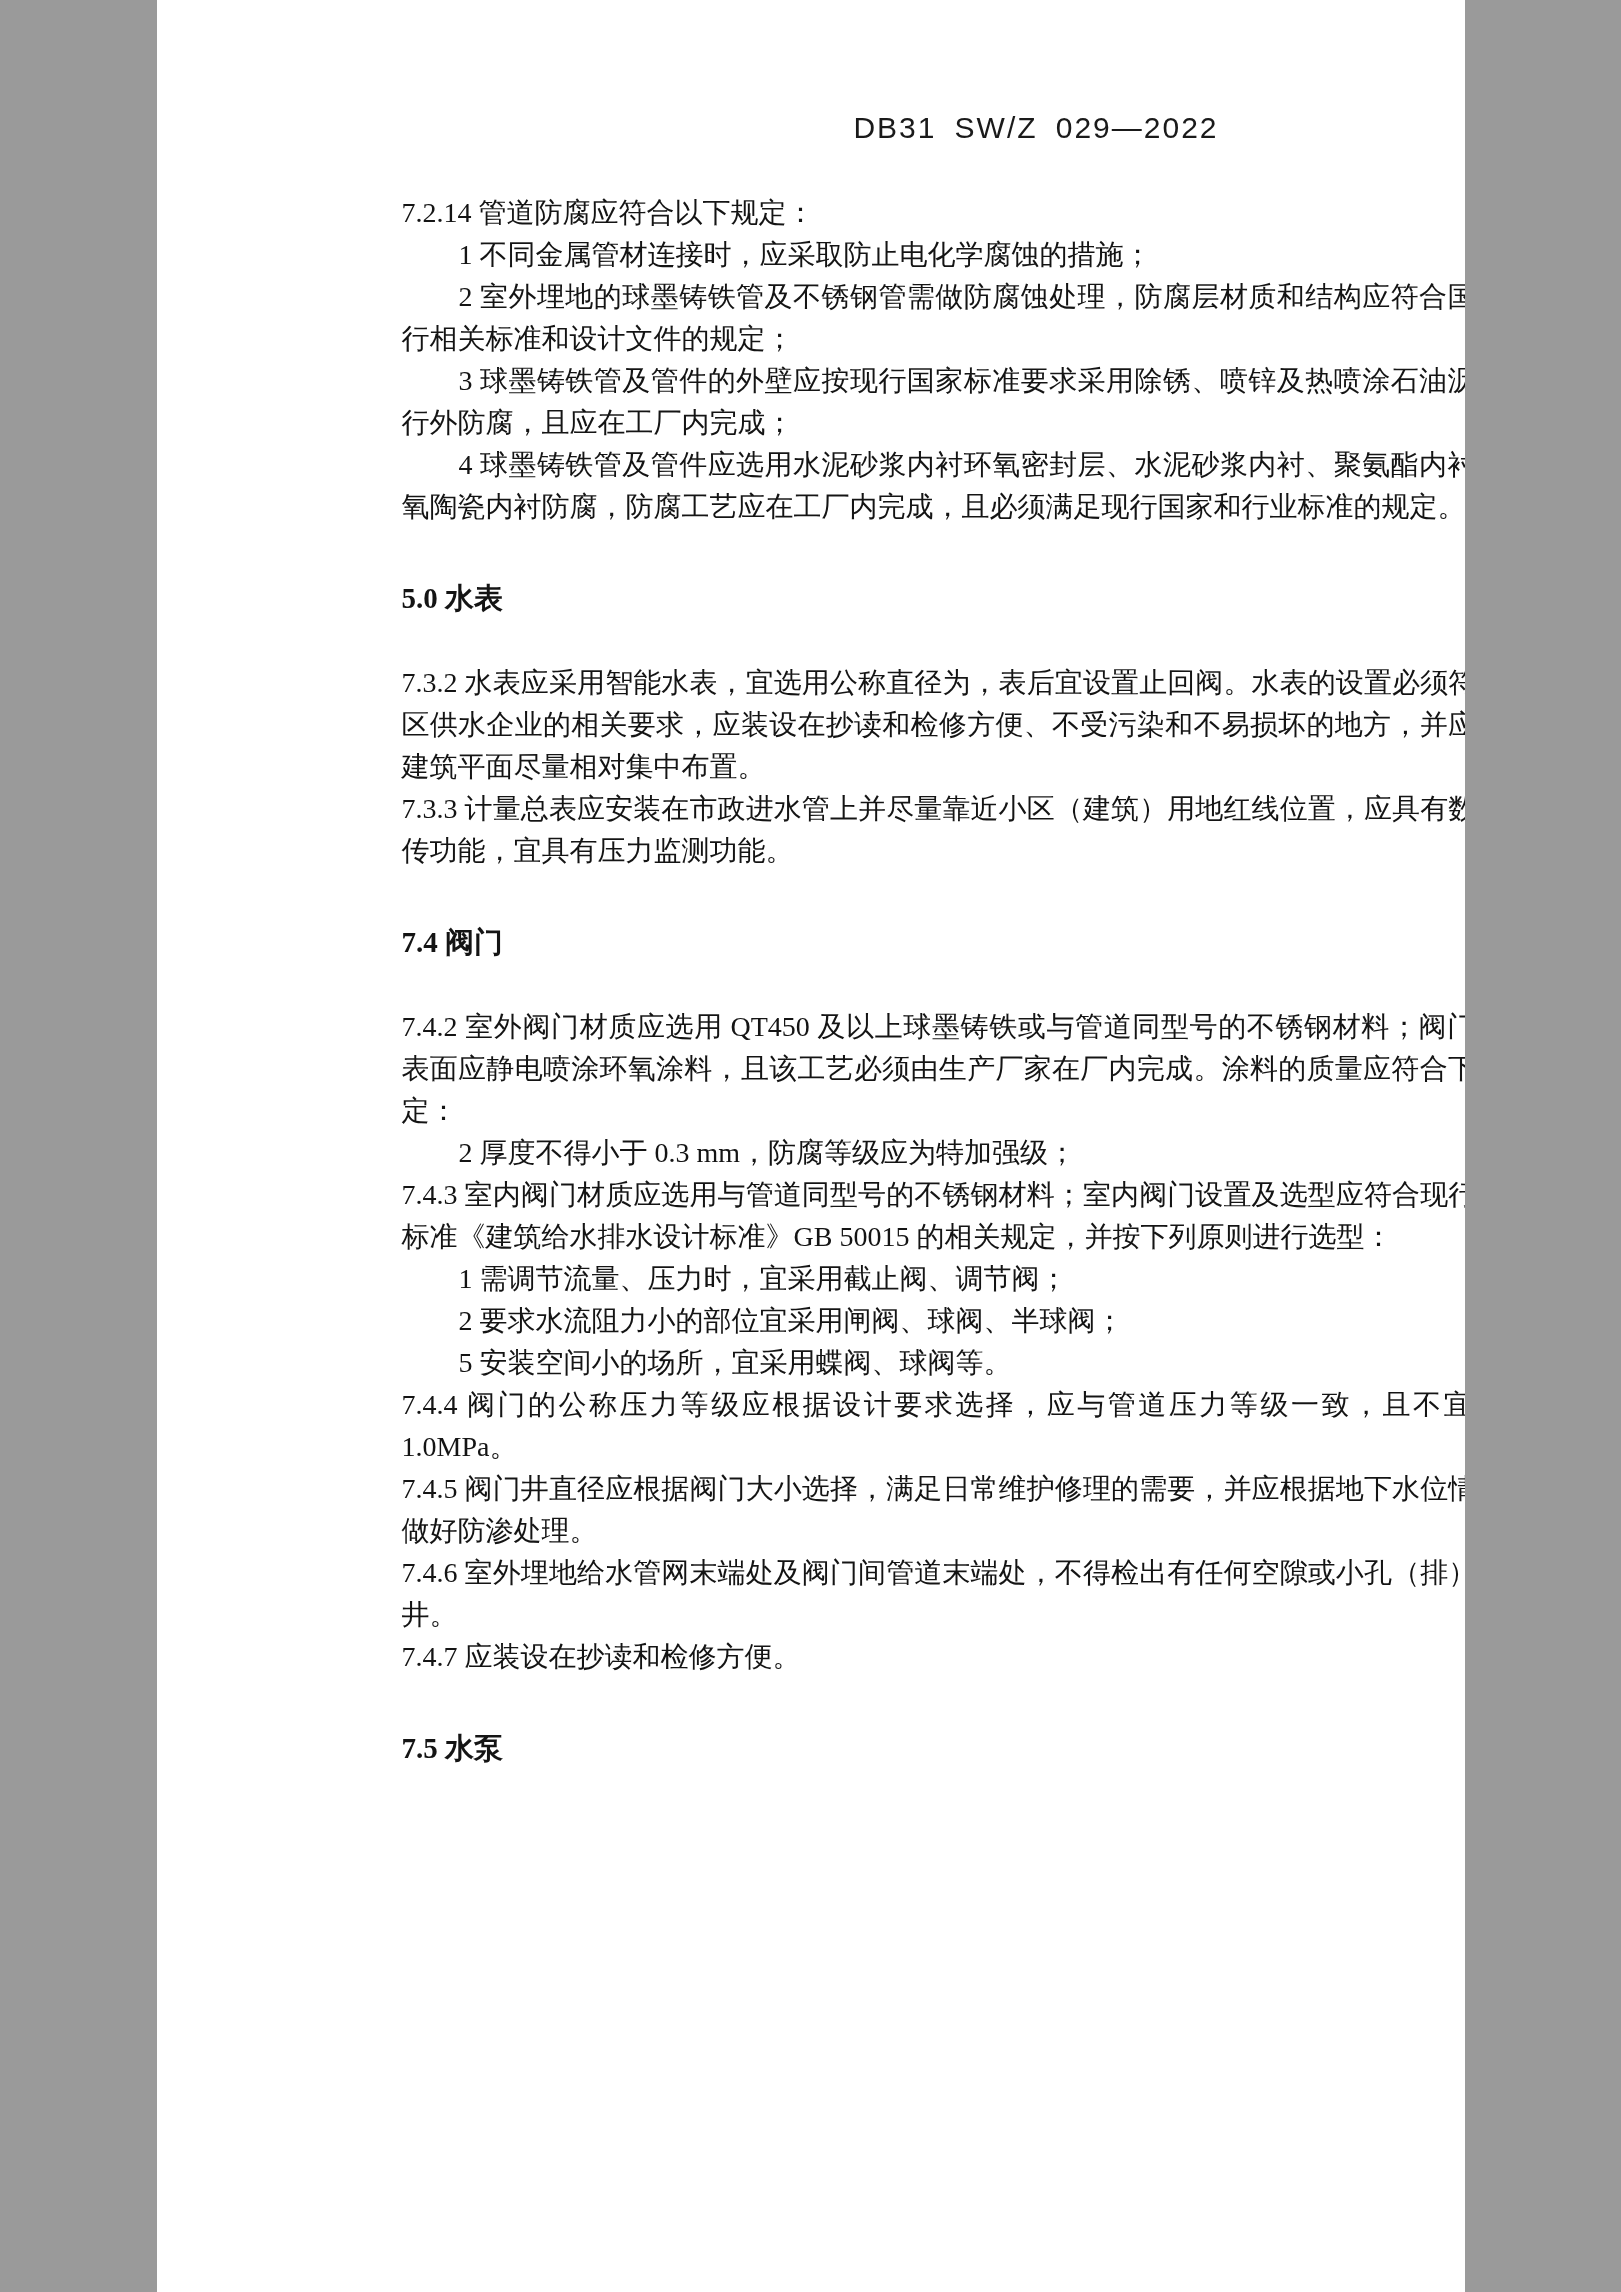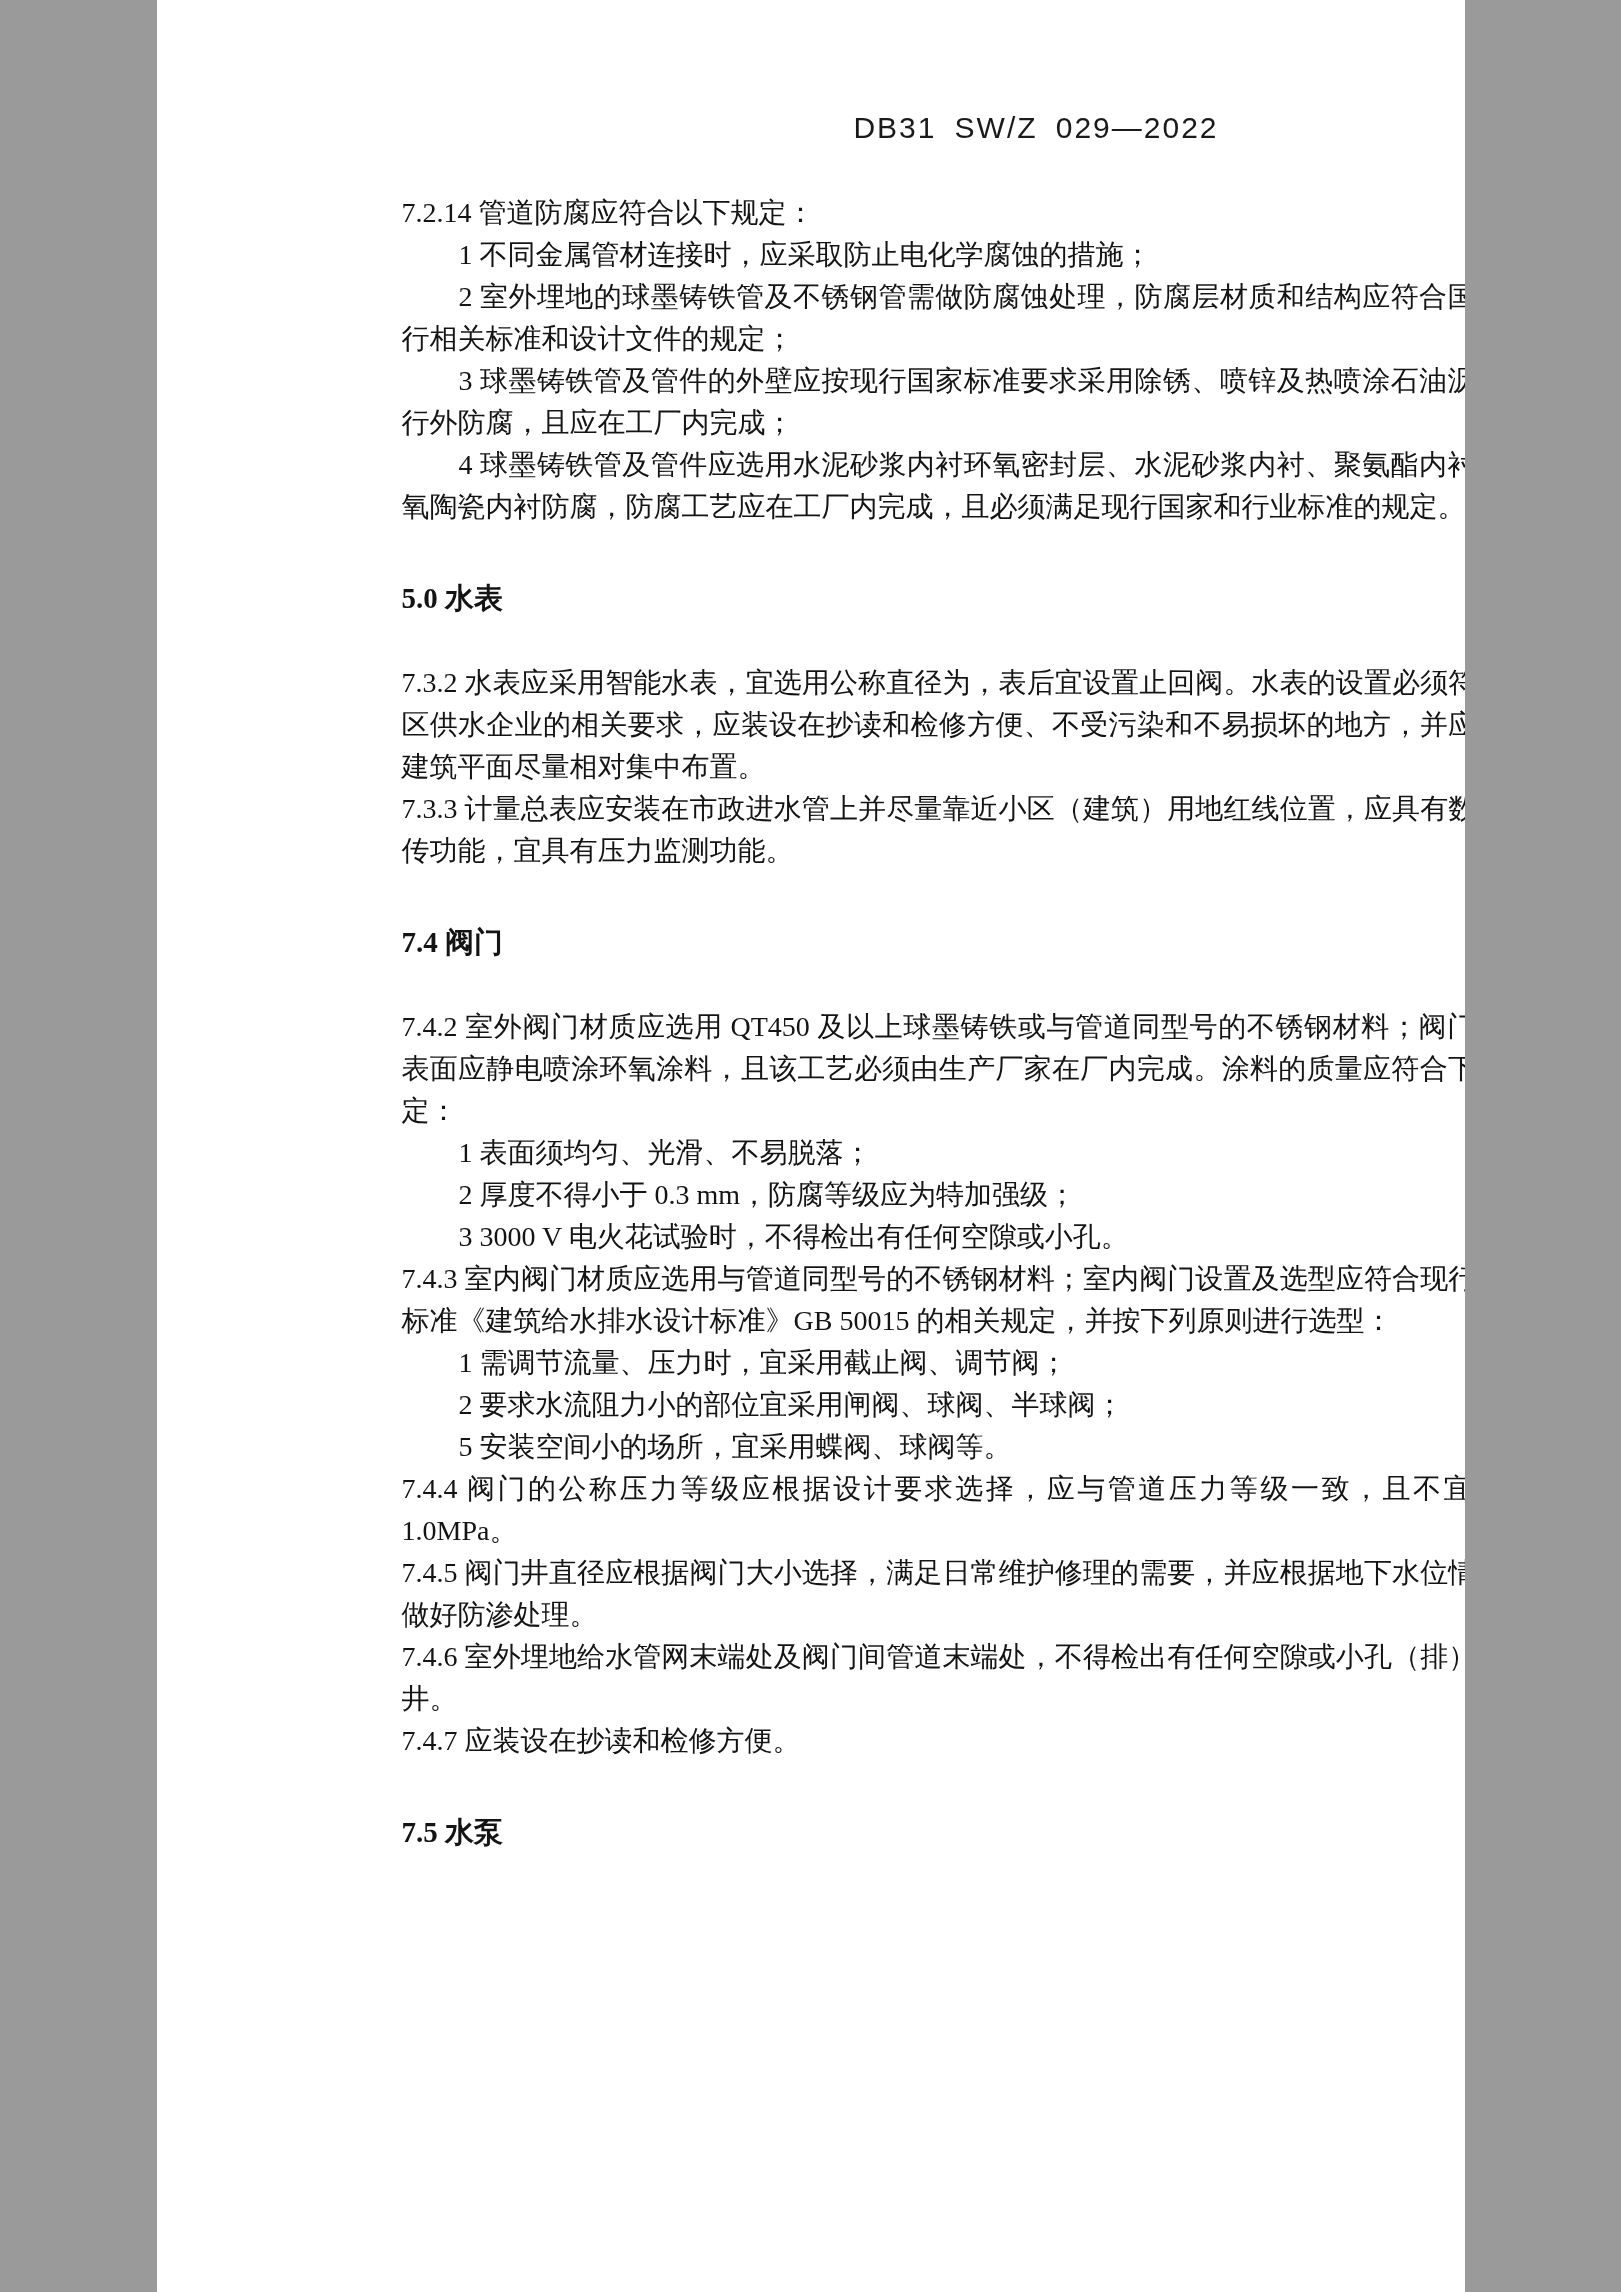--- a/index.html
+++ b/index.html
@@ -73,23 +73,21 @@
       <p class="clause">7.2.14 管道防腐应符合以下规定：</p>
       <p class="item">1 不同金属管材连接时，应采取防止电化学腐蚀的措施；</p>
       <p class="item">2 室外埋地的球墨铸铁管及不锈钢管需做防腐蚀处理，防腐层材质和结构应符合国家现行相关标准和设计文件的规定；</p>
       <p class="item">3 球墨铸铁管及管件的外壁应按现行国家标准要求采用除锈、喷锌及热喷涂石油沥青进行外防腐，且应在工厂内完成；</p>
       <p class="item">4 球墨铸铁管及管件应选用水泥砂浆内衬环氧密封层、水泥砂浆内衬、聚氨酯内衬或环氧陶瓷内衬防腐，防腐工艺应在工厂内完成，且必须满足现行国家和行业标准的规定。</p>
       <p class="heading">5.0 水表</p>
       <p class="clause">7.3.2 水表应采用智能水表，宜选用公称直径为，表后宜设置止回阀。水表的设置必须符合辖区供水企业的相关要求，应装设在抄读和检修方便、不受污染和不易损坏的地方，并应结合建筑平面尽量相对集中布置。</p>
       <p class="clause">7.3.3 计量总表应安装在市政进水管上并尽量靠近小区（建筑）用地红线位置，应具有数据远传功能，宜具有压力监测功能。</p>
       <p class="heading">7.4 阀门</p>
       <p class="clause">7.4.2 室外阀门材质应选用 QT450 及以上球墨铸铁或与管道同型号的不锈钢材料；阀门的内表面应静电喷涂环氧涂料，且该工艺必须由生产厂家在厂内完成。涂料的质量应符合下列规定：</p>
-      <p class="item">1 表面须均匀、光滑、不易脱落；</p>
       <p class="item">2 厚度不得小于 0.3 mm，防腐等级应为特加强级；</p>
-      <p class="item">3 3000 V 电火花试验时，不得检出有任何空隙或小孔。</p>
       <p class="clause">7.4.3 室内阀门材质应选用与管道同型号的不锈钢材料；室内阀门设置及选型应符合现行国家标准《建筑给水排水设计标准》GB 50015 的相关规定，并按下列原则进行选型：</p>
       <p class="item">1 需调节流量、压力时，宜采用截止阀、调节阀；</p>
       <p class="item">2 要求水流阻力小的部位宜采用闸阀、球阀、半球阀；</p>
       <p class="item">5 安装空间小的场所，宜采用蝶阀、球阀等。</p>
       <p class="clause">7.4.4 阀门的公称压力等级应根据设计要求选择，应与管道压力等级一致，且不宜低于 1.0MPa。</p>
       <p class="clause">7.4.5 阀门井直径应根据阀门大小选择，满足日常维护修理的需要，并应根据地下水位情况，做好防渗处理。</p>
       <p class="clause">7.4.6 室外埋地给水管网末端处及阀门间管道末端处，不得检出有任何空隙或小孔（排）水阀井。</p>
       <p class="clause">7.4.7 应装设在抄读和检修方便。</p>
       <p class="heading">7.5 水泵</p>
     </main>

